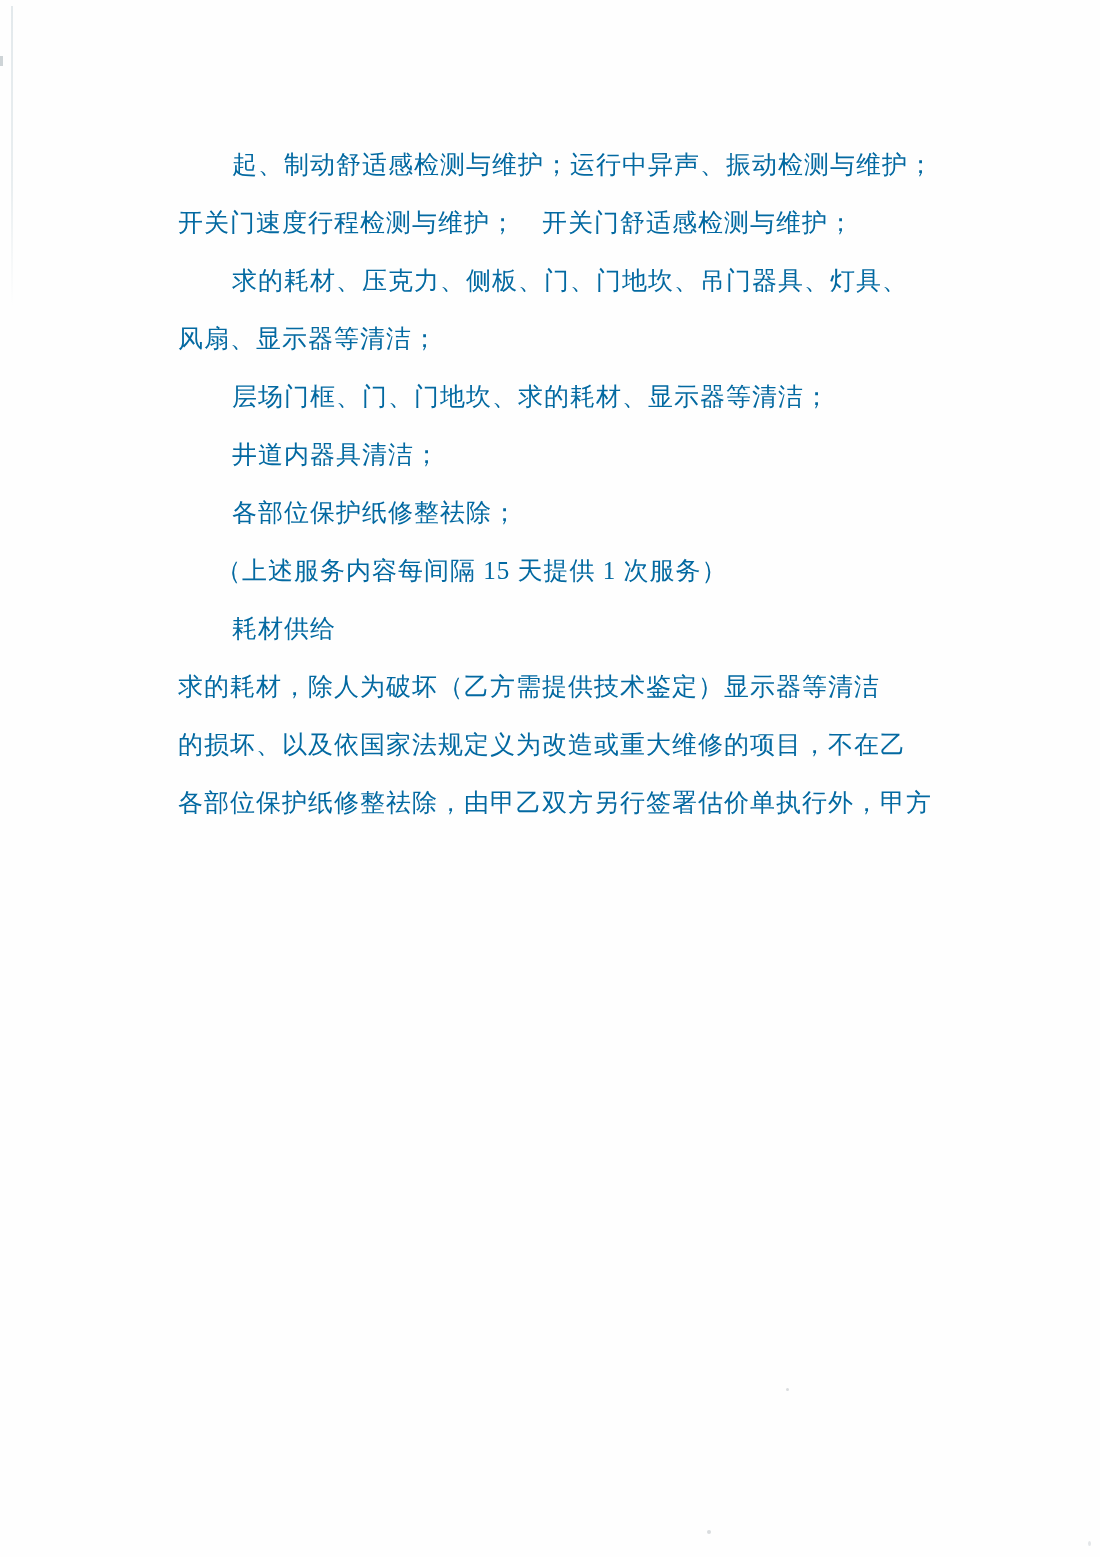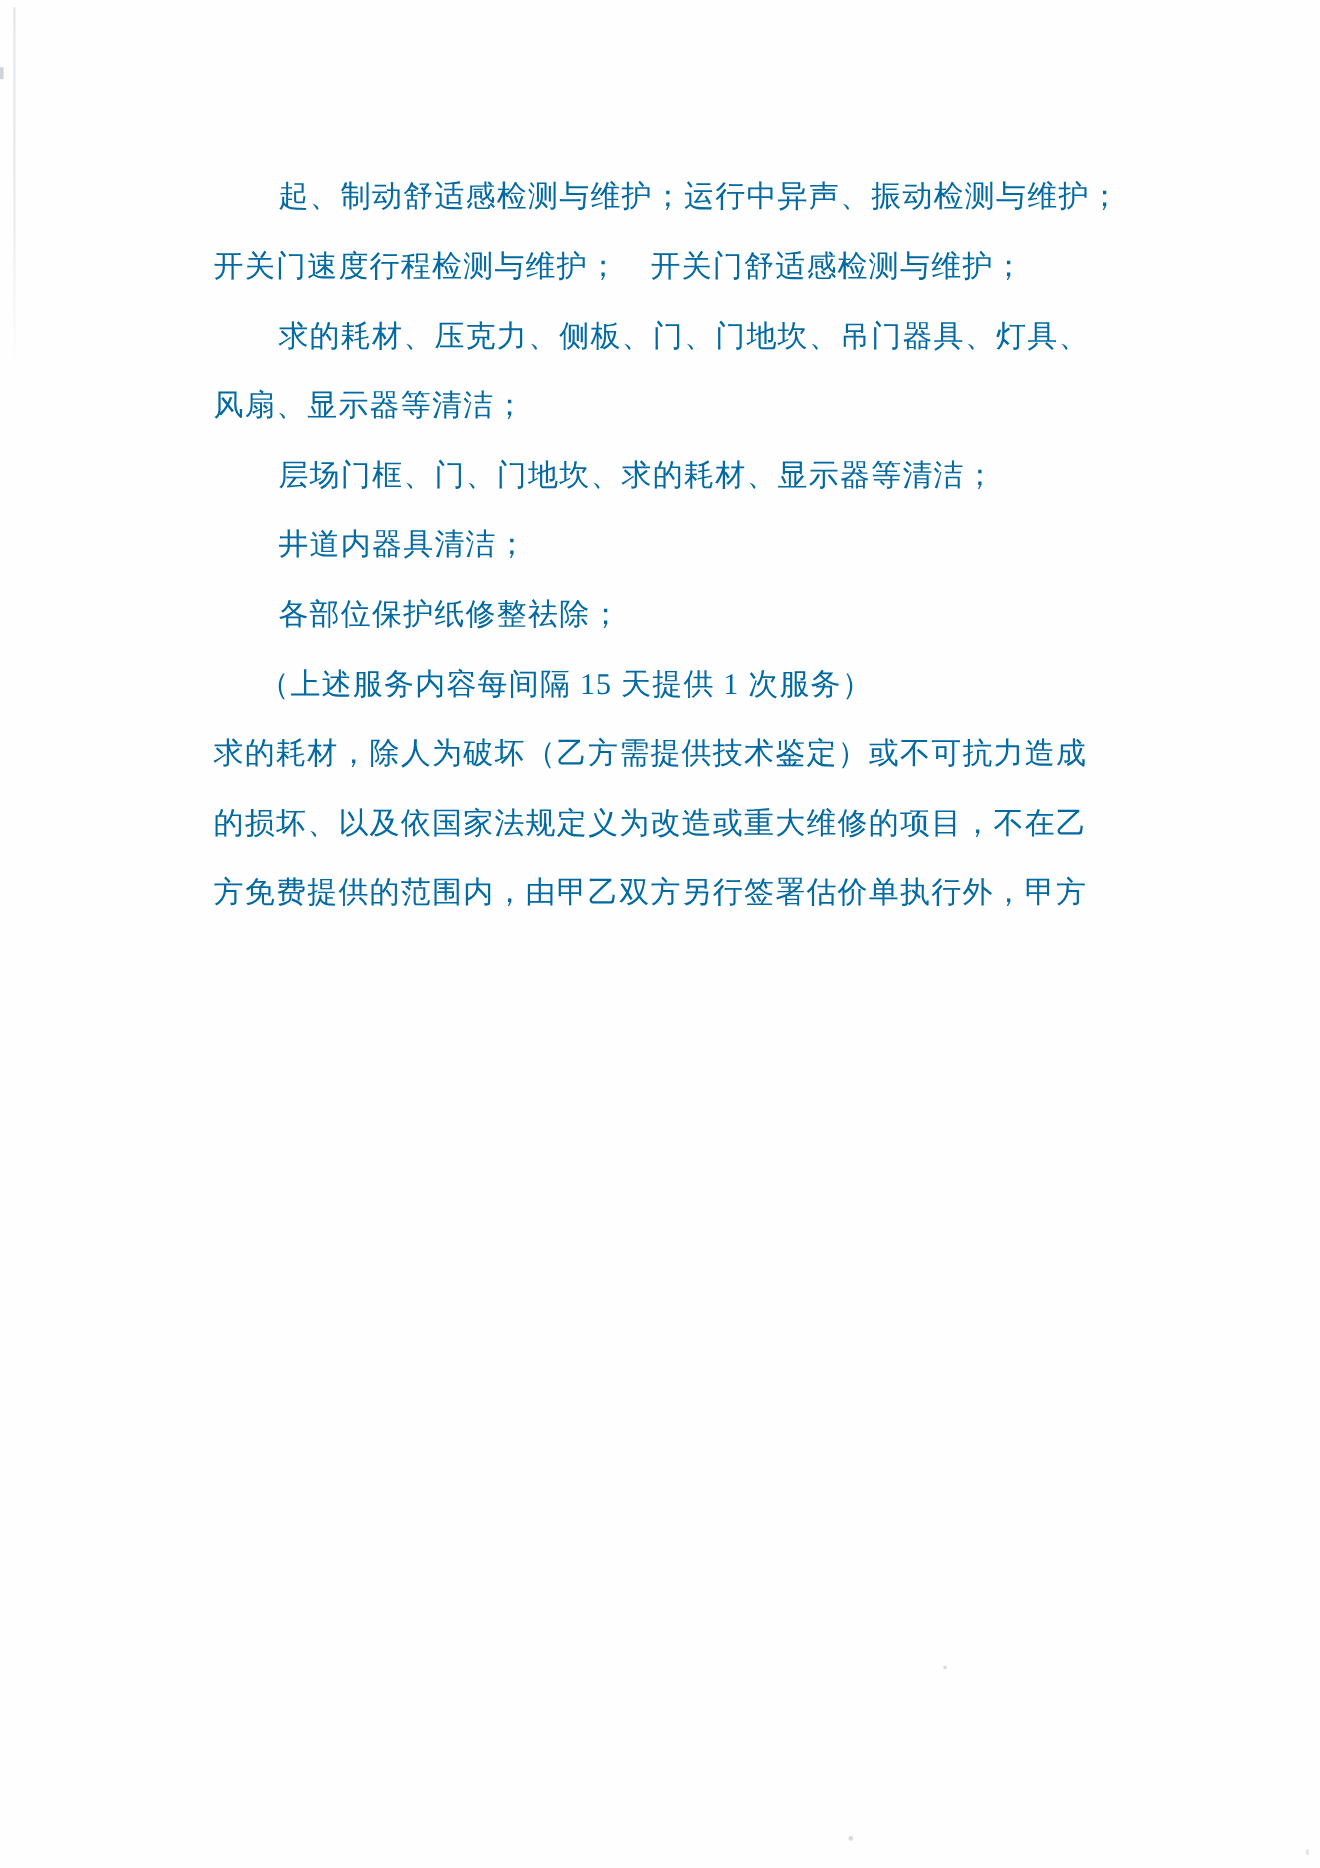--- a/index.html
+++ b/index.html
@@ -76,18 +76,19 @@
 
   <div class="text-block">
     <div class="line indent">起、制动舒适感检测与维护；运行中异声、振动检测与维护；</div>
     <div class="line">开关门速度行程检测与维护；　开关门舒适感检测与维护；</div>
     <div class="line indent">求的耗材、压克力、侧板、门、门地坎、吊门器具、灯具、</div>
     <div class="line">风扇、显示器等清洁；</div>
     <div class="line indent">层场门框、门、门地坎、求的耗材、显示器等清洁；</div>
     <div class="line indent">井道内器具清洁；</div>
     <div class="line indent">各部位保护纸修整祛除；</div>
     <div class="line indent-small">（上述服务内容每间隔 15 天提供 1 次服务）</div>
-    <div class="line">求的耗材，除人为破坏（乙方需提供技术鉴定）或不可抗力造成</div>
+    <div class="line indent">耗材供给</div>
+    <div class="line">求的耗材，除人为破坏（乙方需提供技术鉴定）显示器等清洁</div>
     <div class="line">的损坏、以及依国家法规定义为改造或重大维修的项目，不在乙</div>
-    <div class="line">方免费提供的范围内，由甲乙双方另行签署估价单执行外，甲方</div>
+    <div class="line">各部位保护纸修整祛除，由甲乙双方另行签署估价单执行外，甲方</div>
   </div>
 
 </div>
 
 </body></html>

